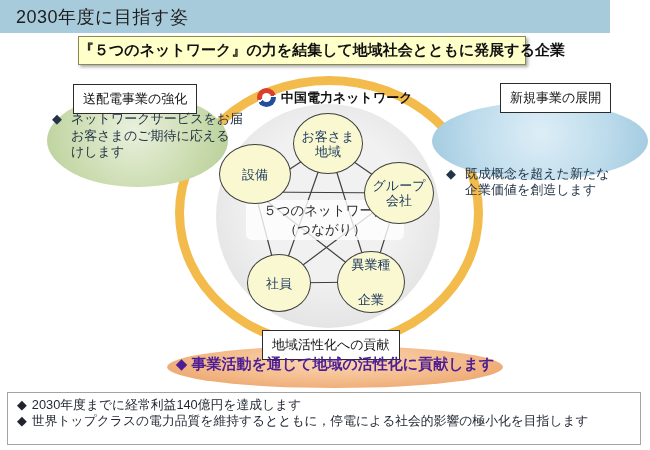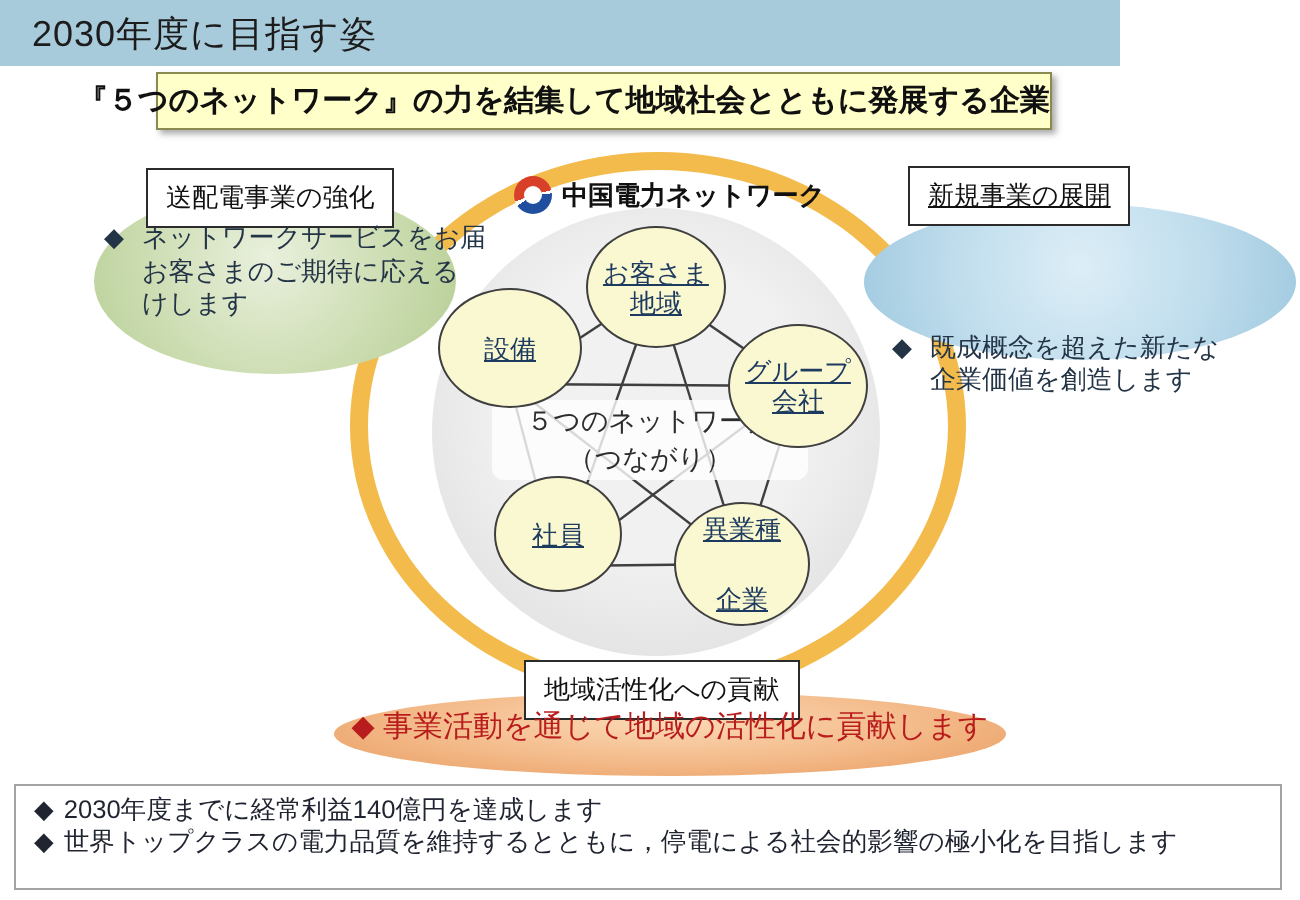--- a/index.html
+++ b/index.html
@@ -2,27 +2,27 @@
 <html><head>
 <meta charset="utf-8">
 <style>
   html,body{margin:0;padding:0;}
   body{
     width:650px;height:450px;position:relative;overflow:hidden;
     background:#ffffff;
     font-family:"Liberation Sans","DejaVu Sans",sans-serif;
   }
   
-  .header{position:absolute;left:0;top:0;width:560px;height:33px;background:#a8cbdb;z-index:9;}
+  .header{position:absolute;left:0;top:0;width:610px;height:33px;background:#a8cbdb;z-index:9;}
   .header-title{position:absolute;left:16px;top:5px;font-size:18px;color:#1c1c1c;letter-spacing:.5px;}
   
   .banner{
     position:absolute;left:78px;top:36px;width:448px;height:29px;box-sizing:border-box;
     background:#ffffc9;border:1px solid #8a8a50;box-shadow:2px 2px 3px rgba(90,90,90,.5);
-    display:flex;align-items:center;justify-content:flex-end;
+    display:flex;align-items:center;justify-content:flex-start;
     font-size:15px;font-weight:bold;color:#101010;z-index:9;white-space:nowrap;
   }
   
   .ring{position:absolute;left:175px;top:76px;width:308px;height:274px;box-sizing:border-box;
     border:9px solid #f3bb4b;border-radius:50%;z-index:1;}
   .grey-circle{position:absolute;left:216px;top:104px;width:224px;height:224px;border-radius:50%;
     background:radial-gradient(circle at 50% 45%,#f1f1f1 45%,#e4e4e4 75%,rgba(228,228,228,0) 100%);z-index:2;}
   
   .logo-row{position:absolute;left:257px;top:88px;display:flex;align-items:center;gap:5px;z-index:6;}
   .logo-mark{width:19px;height:19px;border-radius:50%;position:relative;
@@ -32,48 +32,48 @@
   
   svg.net-lines{position:absolute;left:0;top:0;width:650px;height:450px;z-index:3;pointer-events:none;}
   svg.net-lines line{stroke:#3f3f3f;stroke-width:1.2;}
   
   .center-label{position:absolute;left:246px;top:200px;width:158px;height:40px;border-radius:6px;
     background:rgba(255,255,255,.8);display:flex;flex-direction:column;align-items:center;justify-content:center;
     font-size:13.5px;line-height:19px;color:#2d2d2d;z-index:4;white-space:nowrap;}
   
   .node{position:absolute;box-sizing:border-box;border:1.5px solid #3f3f3f;border-radius:50%;
     background:#faf8d0;display:flex;flex-direction:column;align-items:center;justify-content:center;
-    font-size:13px;line-height:15px;text-align:center;color:#1d3a60;z-index:5;white-space:nowrap;text-decoration:underline;}
+    font-size:13px;line-height:15px;text-align:center;color:#1d3a60;z-index:5;white-space:nowrap;}
   .node-customer{left:293px;top:113px;width:70px;height:61px;}
   .node-equipment{left:219px;top:144px;width:72px;height:60px;}
   .node-group{left:364px;top:162px;width:70px;height:62px;}
-  .node-employee{left:247px;top:238px;width:64px;height:58px;justify-content:center;}
+  .node-employee{left:247px;top:254px;width:64px;height:58px;justify-content:center;}
   .node-other{left:337px;top:251px;width:68px;height:62px;gap:20px;}
   
   .ellipse{position:absolute;border-radius:50%;z-index:7;}
   .ellipse-left{left:47px;top:94px;width:181px;height:93px;
     background:radial-gradient(circle at 48% 38%,#e9f0dd 0%,#cdddb2 55%,#b4cd93 100%);}
   .ellipse-right{left:432px;top:102px;width:216px;height:78px;
     background:radial-gradient(circle at 50% 40%,#ddeef7 0%,#bedcec 55%,#9fc9df 100%);}
   .ellipse-bottom{left:167px;top:346px;width:336px;height:42px;
     background:radial-gradient(ellipse at 50% 35%,#fbd9b5 0%,#f3b988 55%,#e89b5e 100%);}
   
   .callout-title{position:absolute;background:#ffffff;border:1px solid #2b2b2b;padding:5px 9px;
     font-size:13px;color:#111111;z-index:8;white-space:nowrap;}
   .title-left{left:73px;top:84px;}
-  .title-right{left:454px;top:83px;text-decoration:underline;}
+  .title-right{left:500px;top:83px;}
   .title-bottom{left:262px;top:330px;}
   
   .callout-body{position:absolute;z-index:8;font-size:13px;line-height:16.5px;color:#243447;}
   .body-left{left:52px;top:111px;width:180px;}
   .body-right{left:446px;top:116px;width:190px;}
   .bullet-hang{position:relative;padding-left:19px;}
   .bullet-hang .bullet{position:absolute;left:0;top:0;}
   .bullet-hang span.line{display:block;white-space:nowrap;}
-  .body-bottom{left:167px;top:356px;width:336px;text-align:center;font-size:15px;color:#b91c1c;white-space:nowrap;}
+  .body-bottom{left:167px;top:356px;width:336px;text-align:center;font-size:15px;color:#4c1d95;white-space:nowrap;font-weight:bold;}
   
   .footer{position:absolute;left:7px;top:392px;width:634px;height:53px;box-sizing:border-box;
     background:#ffffff;border:1px solid #a3a3a3;padding:4px 9px;z-index:9;
     font-size:12.8px;line-height:15.5px;color:#1f2430;}
   .footer .row{white-space:nowrap;}
   .footer .b{margin-right:5px;}
 </style>
 </head>
 <body>
 

